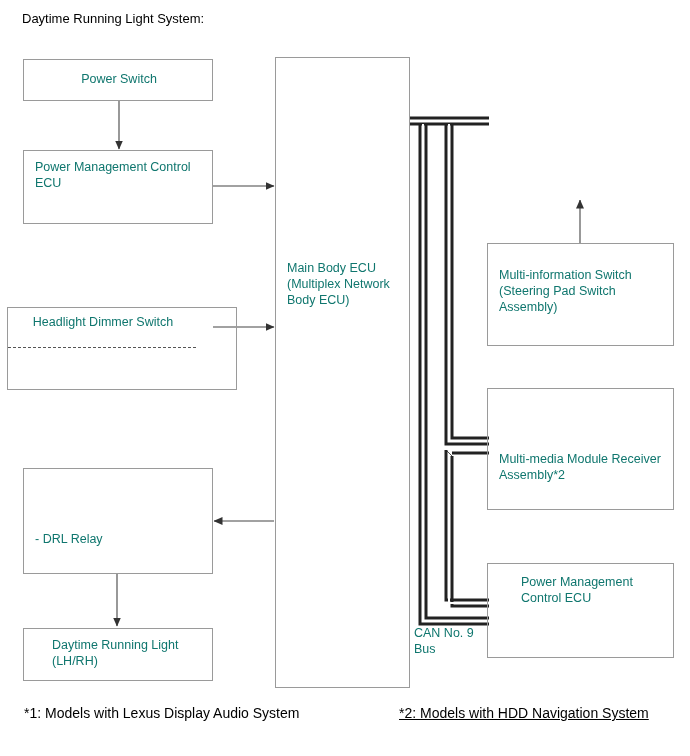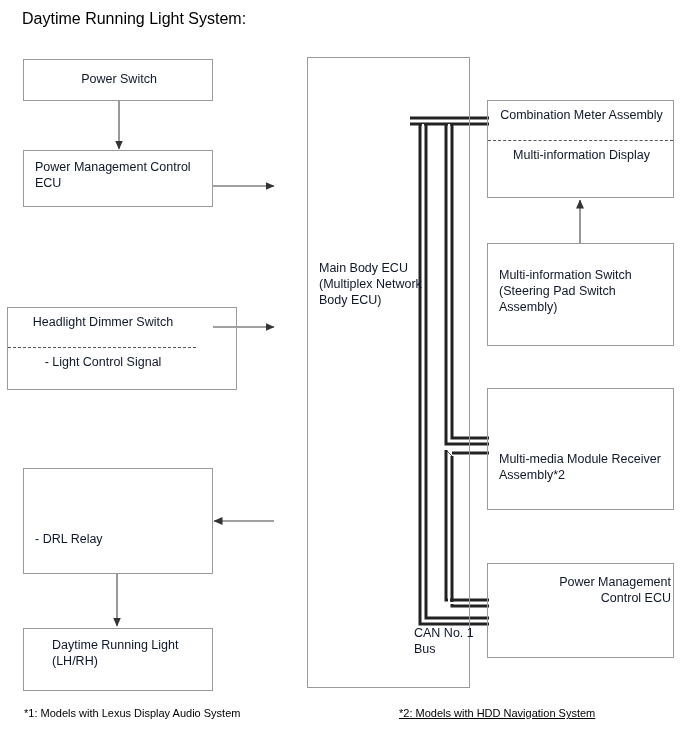--- a/index.html
+++ b/index.html
@@ -16,47 +16,47 @@
     overflow: hidden;
   }
   #canvas {
     position: absolute;
     left: 0; top: 0;
     width: 690px;
     height: 756px;
   }
   .ttl {
     position: absolute;
-    font-size: 16px;
+    font-size: 13px;
     line-height: 16px;
     white-space: nowrap;
     text-align: center;
   }
   .box {
     position: absolute;
     border: 1px solid #9a9a9a;
     box-sizing: border-box;
     background: transparent;
   }
   .lbl {
     position: absolute;
     font-size: 12.5px;
     line-height: 16px;
-    color: #0f172a;
+    color: #0f766e;
     white-space: pre-line;
   }
   .lbl.c { text-align: center; }
   .dashed {
     position: absolute;
     border-top: 1px dashed #555;
     height: 0;
   }
   .note {
     position: absolute;
-    font-size: 11px;
+    font-size: 14px;
     line-height: 16px;
     white-space: nowrap;
   }
   svg.lines {
     position: absolute;
     left: 0; top: 0;
     width: 690px;
     height: 756px;
     pointer-events: none;
   }
@@ -126,67 +126,61 @@
 
     <g>
       <line x1="452" y1="453" x2="489" y2="453" stroke="#222222" stroke-width="3"></line>
     </g>
   </svg>
 
   <div class="box" style="left:23px; top:59px; width:190px; height:42px;">
     <div class="lbl c" style="left:0; top:11px; width:190px;">Power Switch</div>
   </div>
 
-  <div class="box" style="left:23px; top:150px; width:190px; height:57px;text-decoration:underline;">
+  <div class="box" style="left:23px; top:150px; width:190px; height:74px;text-decoration:underline;">
     <div class="lbl" style="left:11px; top:8px; width:176px;">Power Management Control
 ECU</div>
   </div>
 
   <div class="box" style="left:7px; top:307px; width:230px; height:83px;">
     <div class="lbl c" style="left:0; top:6px; width:190px;">Headlight Dimmer Switch</div>
     <div class="dashed" style="left:0px; top:39px; width:188px;"></div>
-    <div class="lbl c" style="left:0; top:46px; width:190px;">- Light Control Signal</div>
   </div>
 
   <div class="box" style="left:23px; top:468px; width:190px; height:106px;">
     <div class="lbl" style="left:11px; top:62px; width:176px;">- DRL Relay</div>
   </div>
 
-  <div class="box" style="left:23px; top:628px; width:190px; height:63px;">
+  <div class="box" style="left:23px; top:628px; width:190px; height:53px;">
     <div class="lbl" style="left:28px; top:8px; width:160px;">Daytime Running Light
 (LH/RH)</div>
   </div>
 
-  <div class="box" style="left:275px; top:57px; width:163px; height:631px;margin-left:32px;">
+  <div class="box" style="left:275px; top:57px; width:135px; height:631px;">
     <div class="lbl" style="left:11px; top:202px; width:124px;">Main Body ECU
 (Multiplex Network
 Body ECU)</div>
   </div>
 
-  <div class="box" style="left:487px; top:100px; width:187px; height:98px;">
-    <div class="lbl c" style="left:0; top:6px; width:187px;">Combination Meter Assembly</div>
-    <div class="dashed" style="left:0px; top:39px; width:185px;"></div>
-    <div class="lbl c" style="left:0; top:46px; width:187px;">Multi-information Display</div>
-  </div>
 
   <div class="box" style="left:487px; top:243px; width:187px; height:103px;">
     <div class="lbl" style="left:11px; top:23px; width:176px;">Multi-information Switch
 (Steering Pad Switch
 Assembly)</div>
   </div>
 
   <div class="box" style="left:487px; top:388px; width:187px; height:122px;">
     <div class="lbl" style="left:11px; top:62px; width:180px;">Multi-media Module Receiver
 Assembly*2</div>
   </div>
 
-  <div class="box" style="left:487px; top:563px; width:187px; height:95px;text-align:right;">
+  <div class="box" style="left:487px; top:563px; width:187px; height:95px;">
     <div class="lbl" style="left:33px; top:10px; width:150px;">Power Management
 Control ECU</div>
   </div>
 
-  <div class="lbl" style="left:414px; top:625px; width:80px;">CAN No. 1
+  <div class="lbl" style="left:414px; top:625px; width:80px;">CAN No. 9
 Bus</div>
 
   <div class="note" style="left:24px; top:705px;">*1: Models with Lexus Display Audio System</div>
   <div class="note" style="left:399px; top:705px;text-decoration:underline;">*2: Models with HDD Navigation System</div>
 
 </div>
 
 </body></html>

